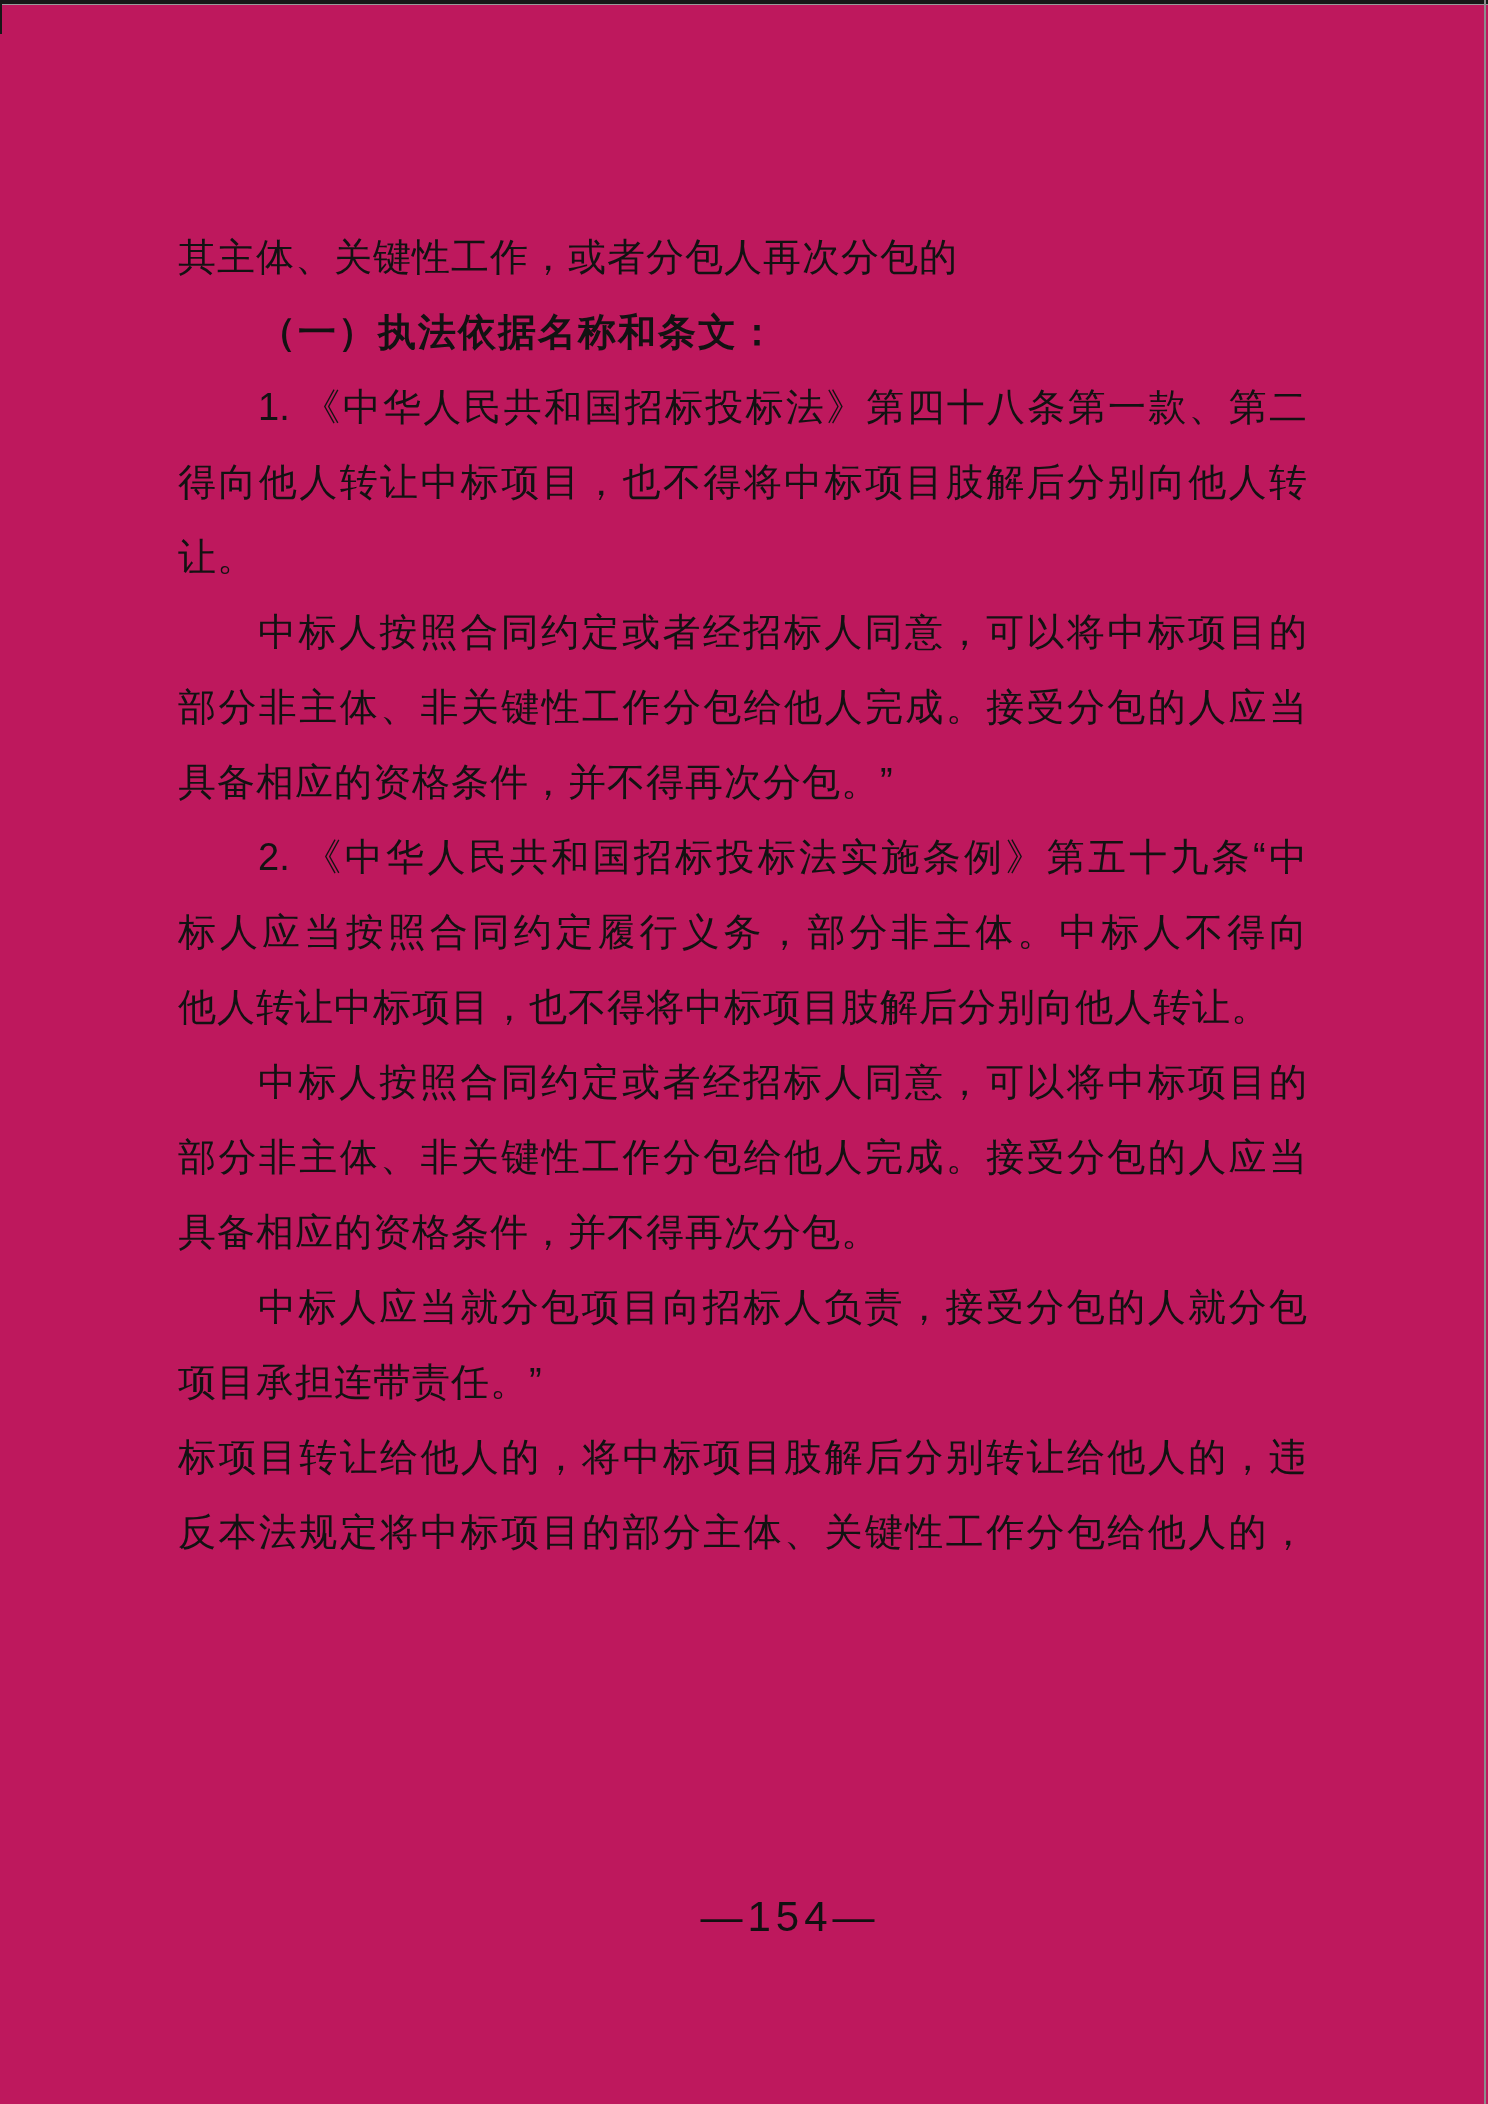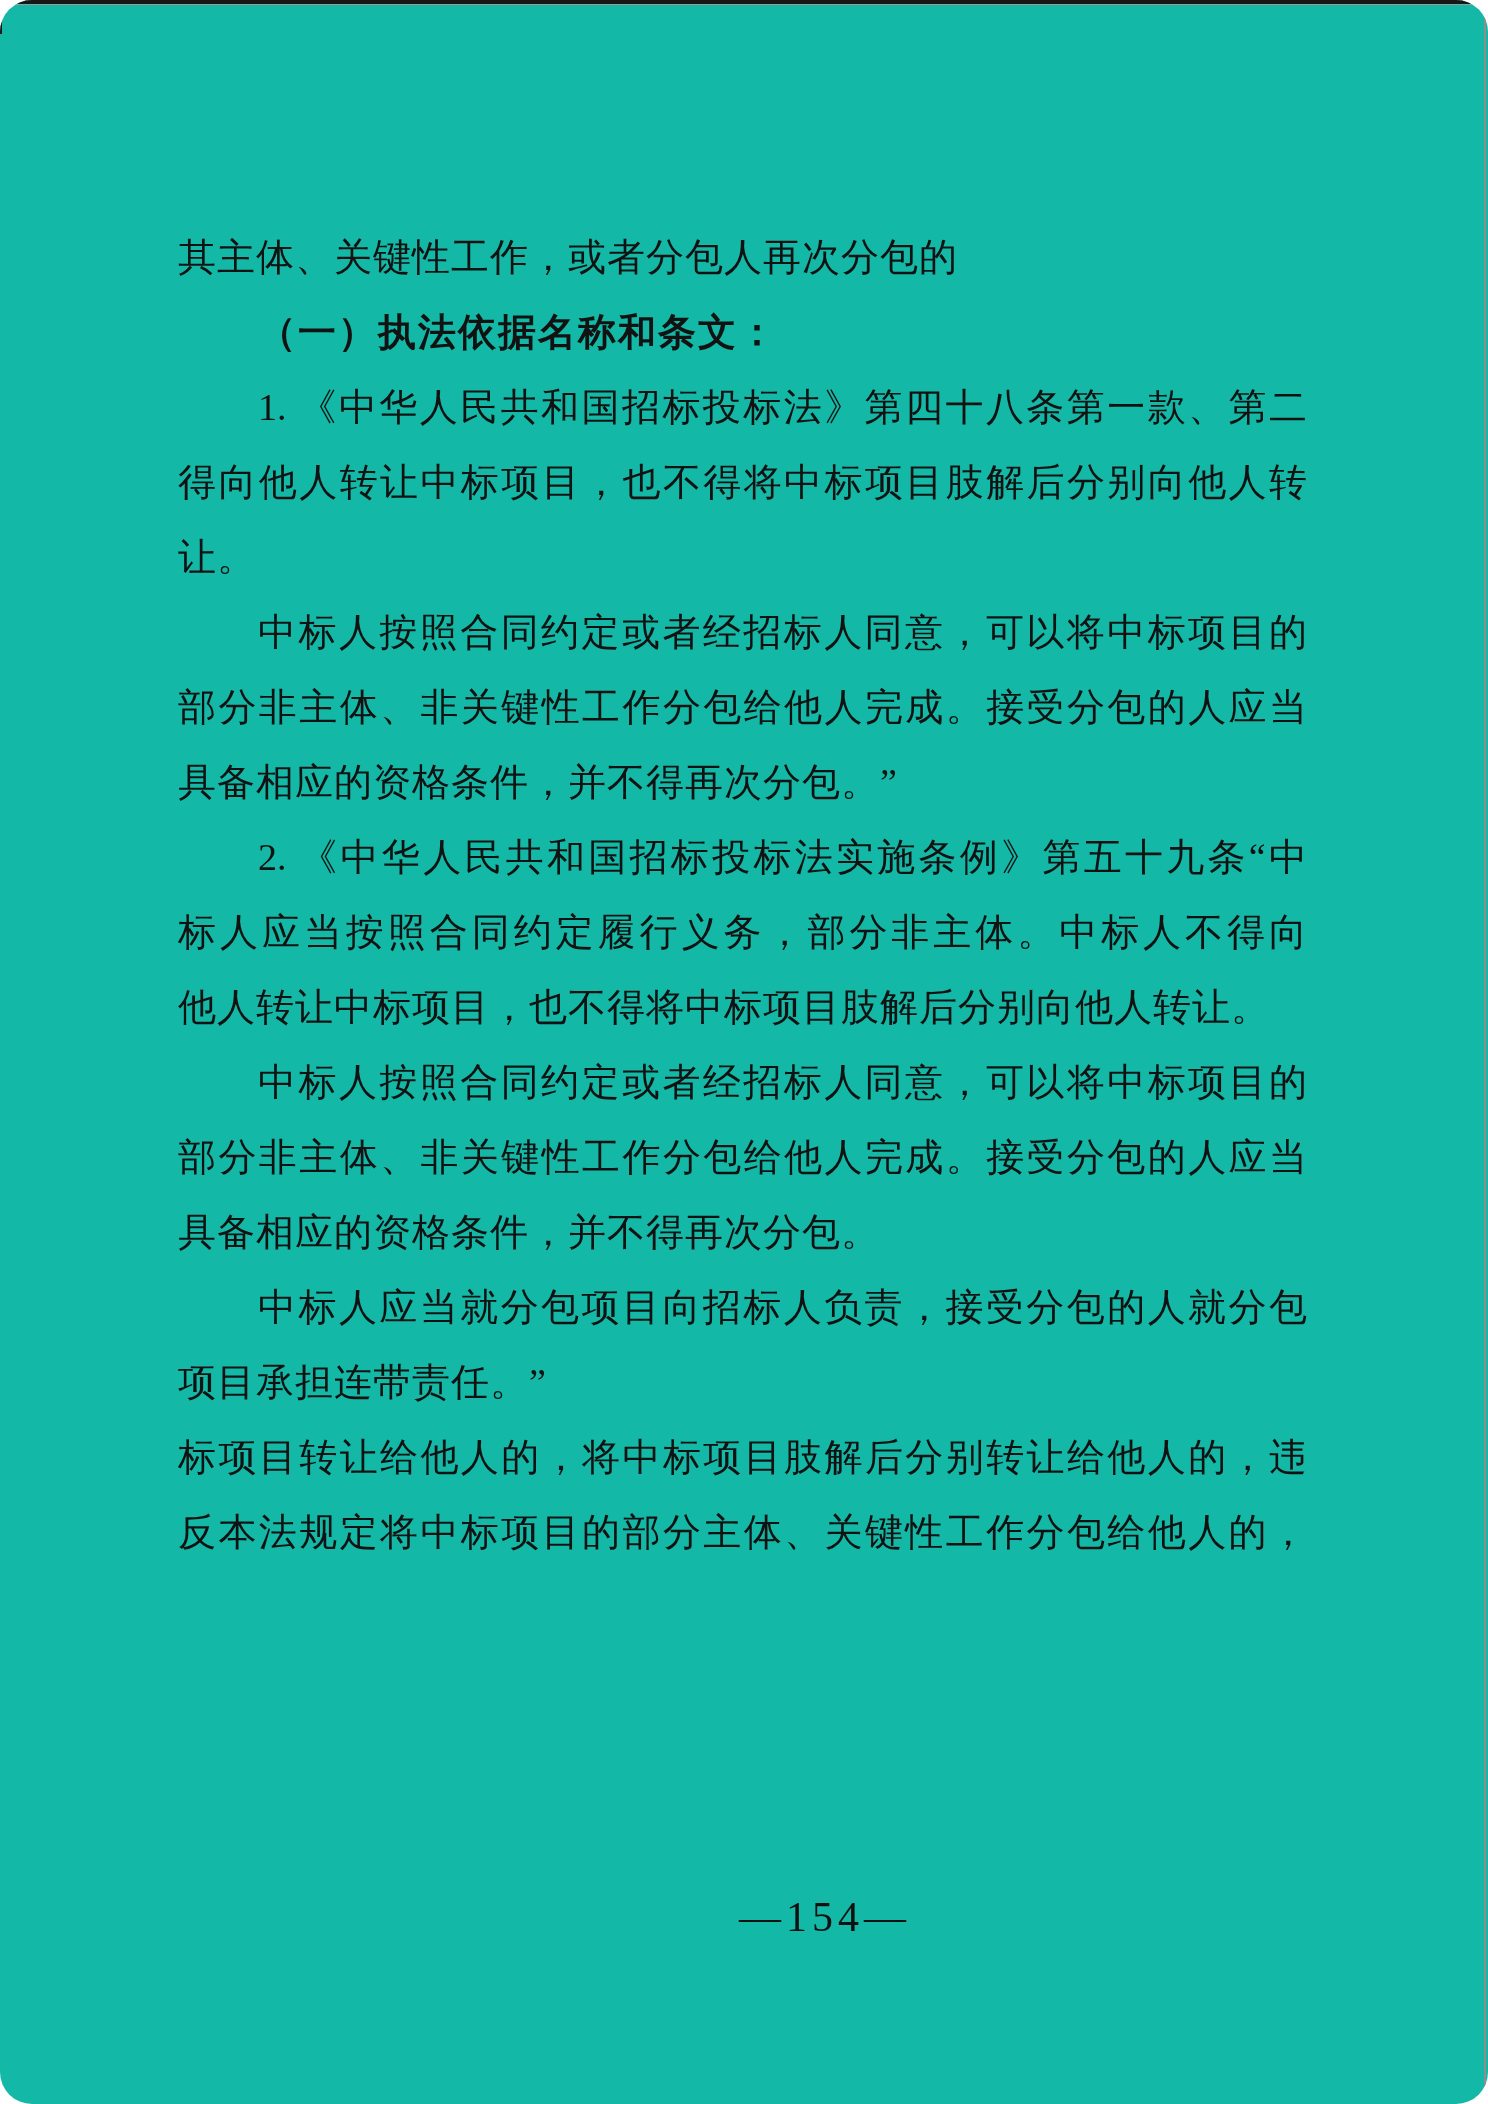--- a/index.html
+++ b/index.html
@@ -4,25 +4,24 @@
 <style>
   html, body {
     margin: 0;
     padding: 0;
     background: #ffffff;
   }
   .page {
     position: relative;
     width: 1488px;
     height: 2104px;
-    background: #14b8a6;
+    background: #be185d;
     overflow: hidden;
-    font-family: Liberation Serif, serif;
+    font-family: Liberation Sans, sans-serif;
     color: #121212;
-    border-radius: 32px;
   }
   .edge-top {
     position: absolute;
     top: 0; left: 0;
     width: 1488px; height: 4px;
     background: #171717;
   }
   .edge-top-shadow {
     position: absolute;
     top: 4px; left: 0;
@@ -71,21 +70,20 @@
     position: absolute;
     left: 700px;
     top: 1891px;
     width: 180px;
     height: 52px;
     line-height: 52px;
     text-align: center;
     font-size: 42px;
     letter-spacing: 5px;
     color: #111111;
-    margin-left: 35px;
   }
 </style>
 </head>
 <body>
 
 <div class="page">
   <div class="edge-top"></div>
   <div class="edge-top-shadow"></div>
   <div class="edge-left-tick"></div>
   <div class="edge-right"></div>

